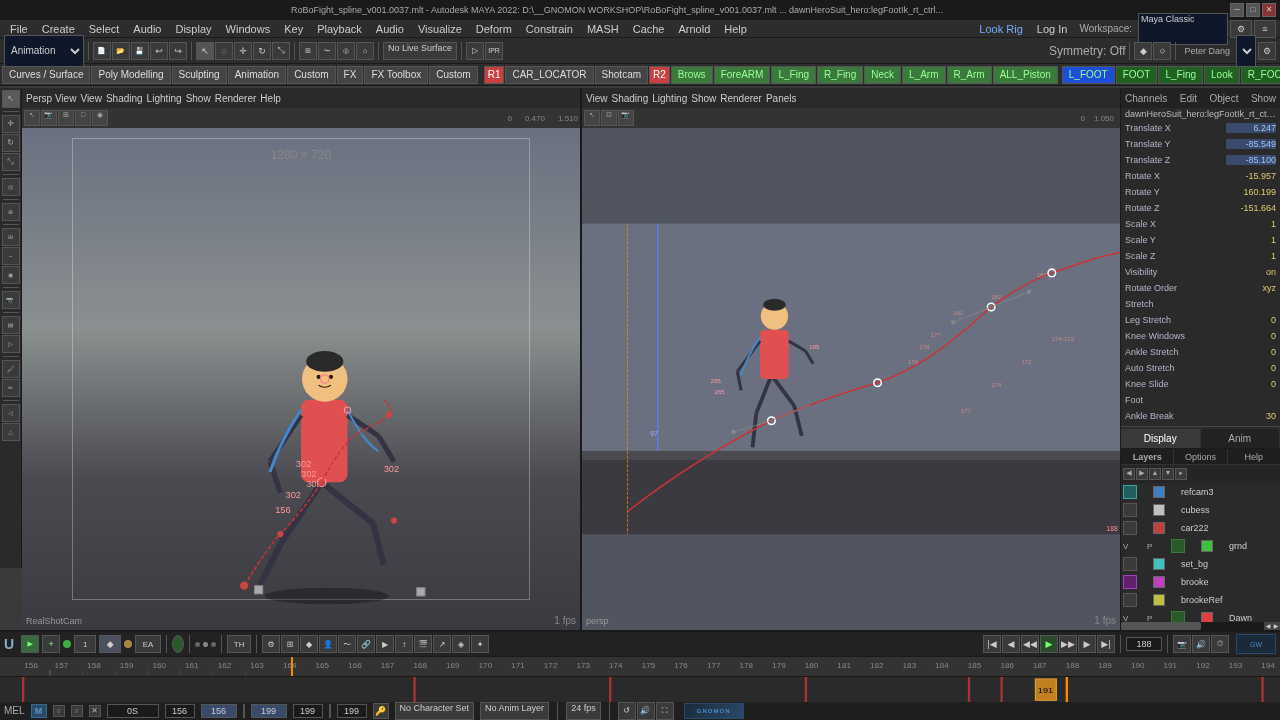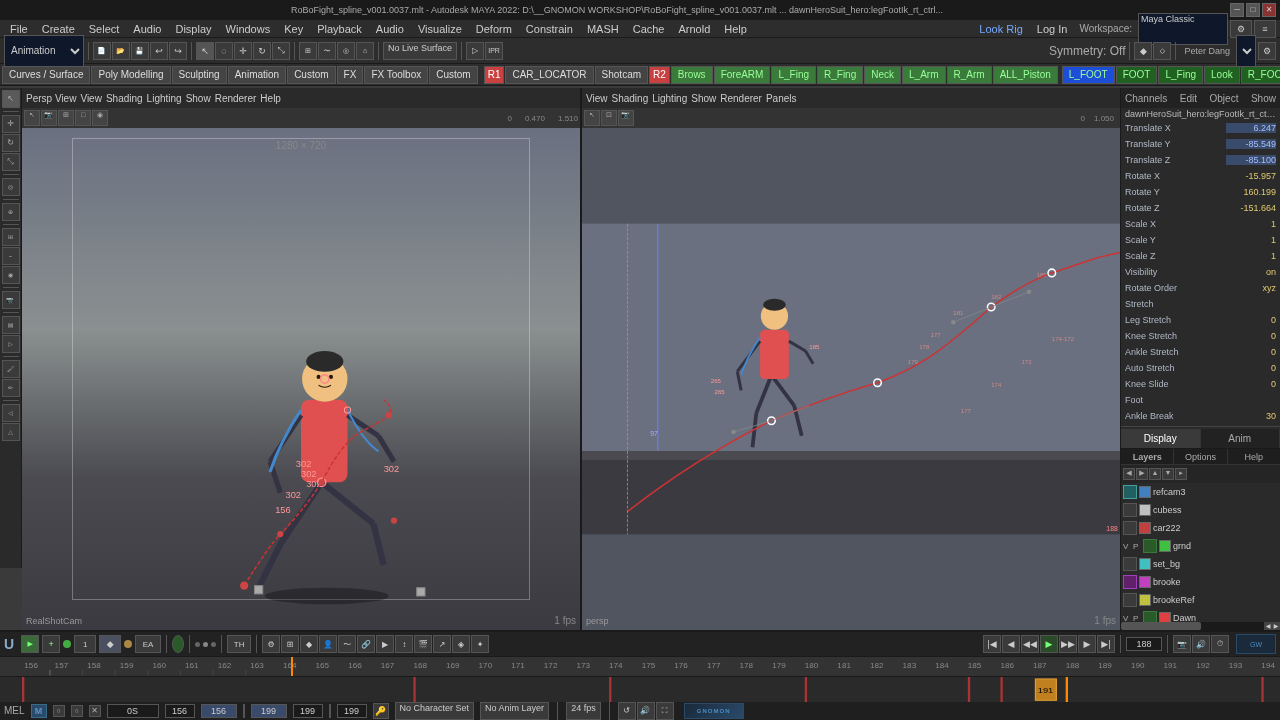--- a/index.html
+++ b/index.html
@@ -280,21 +280,21 @@
       border-right: 1px solid #333;
     }
     #right-panel .tab-row span.active { background: #3a3a3a; color: #fff; }
 
     
     .layer-item {
       display: flex;
       align-items: center;
       height: 18px;
       padding: 0 2px;
-      gap: 2px;
+      gap: 16px;
       font-size: 9px;
       color: #ccc;
     }
     .layer-vis {
       width: 14px; height: 14px;
       background: #2a5a2a;
       border: 1px solid #3a7a3a;
       display: flex; align-items: center; justify-content: center;
       font-size: 7px;
       color: #7f7;
@@ -356,24 +356,24 @@
     }
     .vp-label-fps {
       position: absolute;
       bottom: 4px;
       right: 4px;
       font-size: 10px;
       color: #888;
     }
     .vp-size-label {
       position: absolute;
-      top: 12px;
+      top: 20px;
       left: 50%;
       transform: translateX(-50%);
-      font-size: 10px;
+      font-size: 12px;
       color: #888;
     }
 
     
     .transport-btn {
       width: 18px; height: 18px;
       background: #3a3a3a;
       border: 1px solid #555;
       color: #ccc;
       font-size: 9px;
@@ -907,21 +907,21 @@
     </div>
     <div class="channel-row">
       <span class="channel-name">Stretch</span>
       <span class="channel-value"></span>
     </div>
     <div class="channel-row">
       <span class="channel-name">Leg Stretch</span>
       <span class="channel-value">0</span>
     </div>
     <div class="channel-row">
-      <span class="channel-name">Knee Stretch</span>
+      <span class="channel-name">Knee Windows</span>
       <span class="channel-value">0</span>
     </div>
     <div class="channel-row">
       <span class="channel-name">Ankle Stretch</span>
       <span class="channel-value">0</span>
     </div>
     <div class="channel-row">
       <span class="channel-name">Auto Stretch</span>
       <span class="channel-value">0</span>
     </div>

